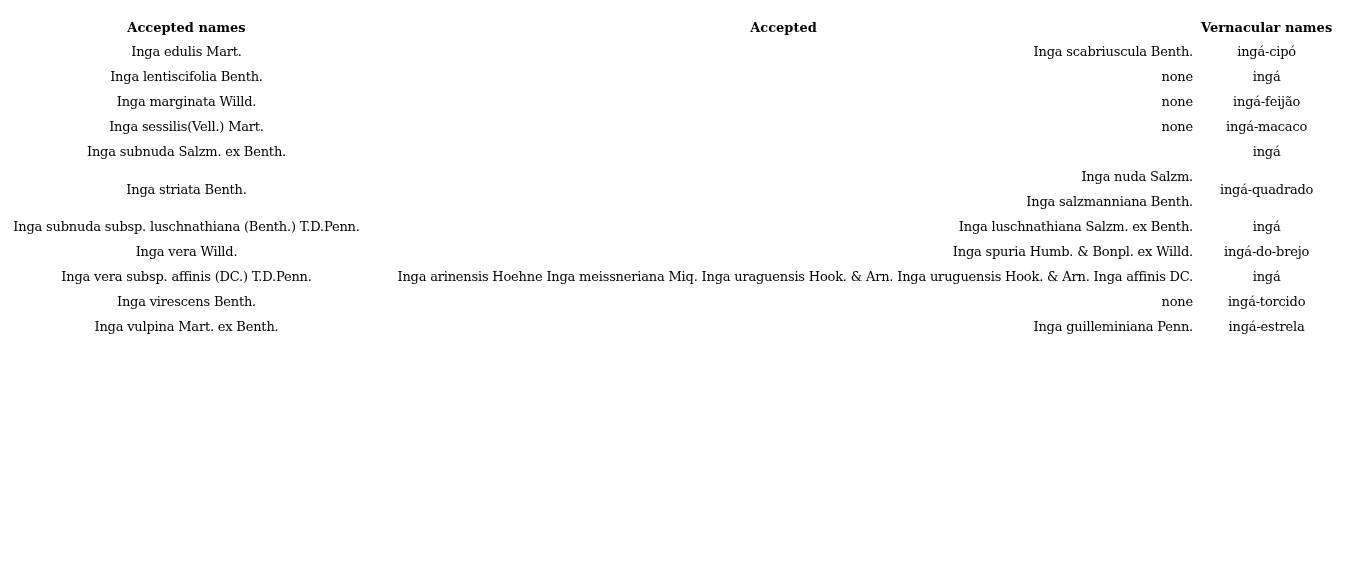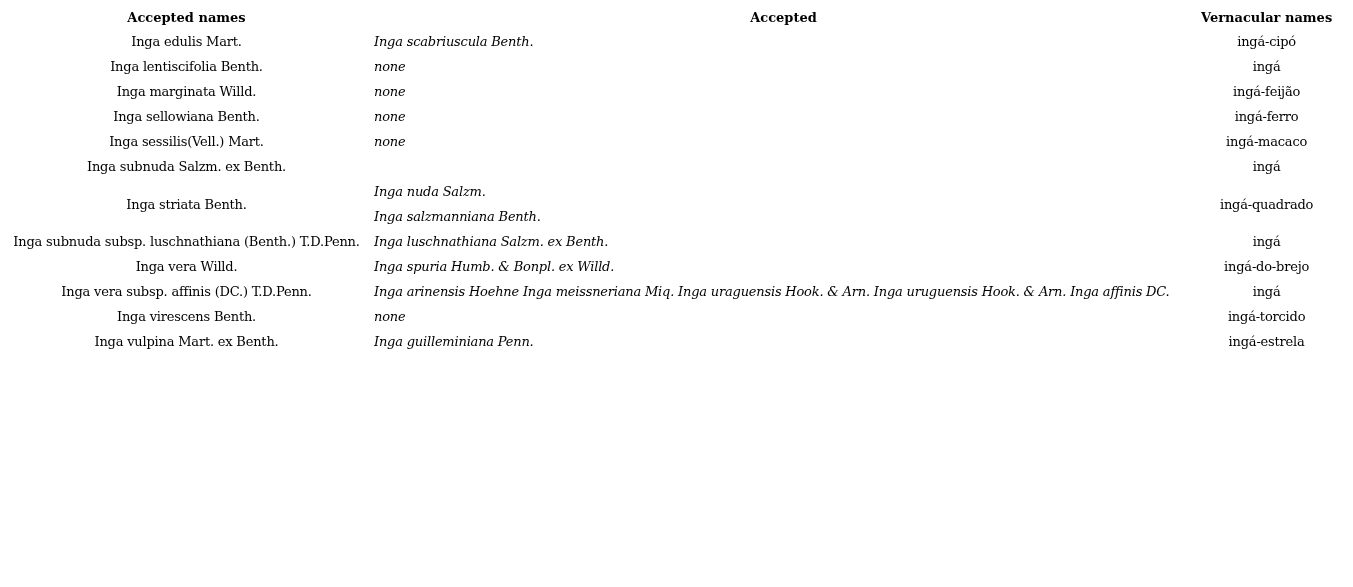--- a/index.html
+++ b/index.html
@@ -11,41 +11,41 @@
       overflow: hidden;
     }
     body {
       font-family: "DejaVu Serif", "Liberation Serif", serif;
       color: #000000;
       font-size: 13px;
     }
     table {
       border-collapse: collapse;
       margin-left: 3px;
-      margin-top: 5px;
+      margin-top: 15px;
     }
     th {
       font-weight: bold;
       font-size: 13px;
       text-align: center;
       padding: 0 4px;
       height: 24px;
       vertical-align: middle;
       white-space: nowrap;
     }
     td {
       padding: 0 4px;
       height: 25px;
       vertical-align: middle;
       white-space: nowrap;
       font-size: 13px;
       letter-spacing: -0.2px;
     }
     td.accepted { text-align: center; }
-    td.synonyms { text-align: left; font-style: italic; }
+    td.synonyms { text-align: right; }
     td.vernacular { text-align: center; }
     .syn-line {
       display: block;
       height: 25px;
       line-height: 25px;
     }
     .col-accepted { width: 367px; }
     .col-synonyms { width: 827px; }
     .col-vernacular { width: 135px; }
   </style>
@@ -79,27 +79,20 @@
           <span class="syn-line">none</span>
         </td>
       <td class="vernacular">ingá</td>
     </tr>
     <tr>
       <td class="accepted">Inga marginata Willd.</td>
       <td class="synonyms">
           <span class="syn-line">none</span>
         </td>
       <td class="vernacular">ingá-feijão</td>
-    </tr>
-    <tr>
-      <td class="accepted">Inga sellowiana Benth.</td>
-      <td class="synonyms">
-          <span class="syn-line">none</span>
-        </td>
-      <td class="vernacular">ingá-ferro</td>
     </tr>
     <tr>
       <td class="accepted">Inga sessilis(Vell.) Mart.</td>
       <td class="synonyms">
           <span class="syn-line">none</span>
         </td>
       <td class="vernacular">ingá-macaco</td>
     </tr>
     <tr>
       <td class="accepted">Inga subnuda Salzm. ex Benth.</td>

